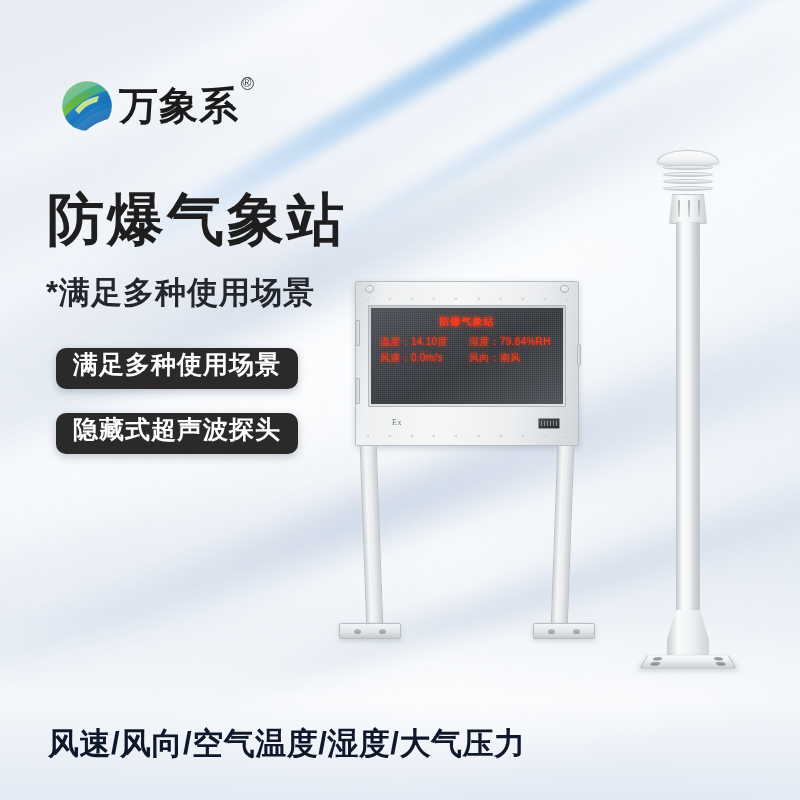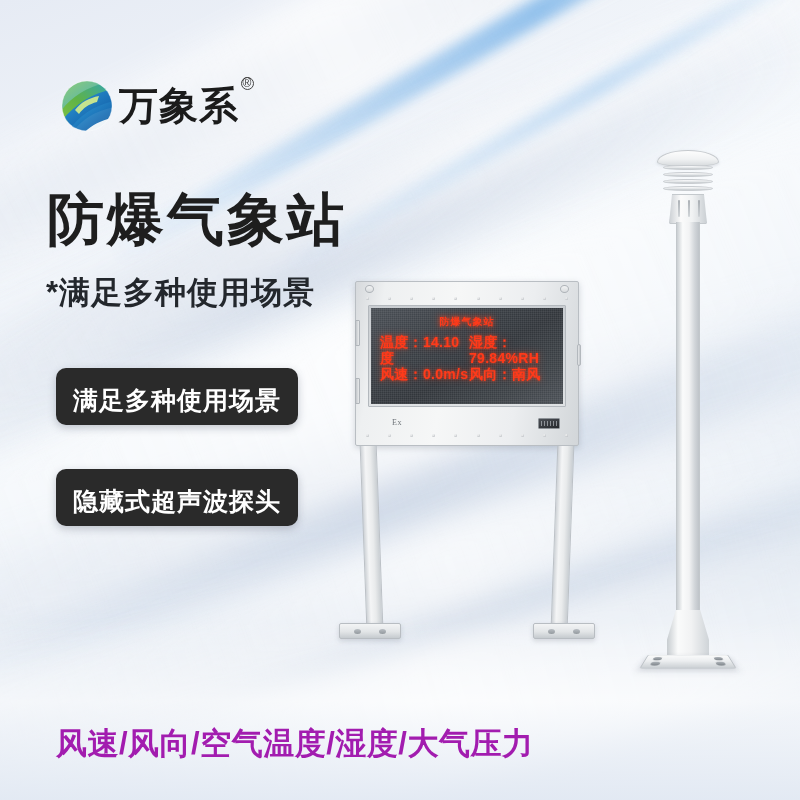--- a/index.html
+++ b/index.html
@@ -63,26 +63,26 @@
   .logo-r { position:absolute; top:-2px; right:-15px; font-size:12px; font-weight:normal;
             border:1px solid #444; border-radius:50%; width:13px; height:13px;
             line-height:11px; text-align:center; color:#333; }
 
   .title { position:absolute; left:47px; top:191px; font-size:57px; font-weight:bold;
            color:#1e1e1e; letter-spacing:3px; line-height:1; }
   .subtitle { position:absolute; left:46px; top:277px; font-size:31px; font-weight:bold;
               color:#23272c; letter-spacing:1px; line-height:1; }
 
   .pills { position:absolute; left:56px; top:348px; display:flex; flex-direction:column; gap:24px; }
-  .pill { background:#2a2a2a; color:#fff; border-radius:10px; padding:18px 17px 10px;
+  .pill { background:#2a2a2a; color:#fff; border-radius:10px; padding:2px 17px 10px;
           font-size:25px; font-weight:bold; letter-spacing:1px; line-height:1.15;
-          box-shadow:0 3px 8px rgba(60,70,90,.28); align-self:flex-start;margin-top:20px; }
-
-  .tagline { position:absolute; left:56px; top:723px; font-size:31px; font-weight:bold;
-             color:#a21caf; letter-spacing:.5px; }
+          box-shadow:0 3px 8px rgba(60,70,90,.28); align-self:flex-start; }
+
+  .tagline { position:absolute; left:48px; top:723px; font-size:31px; font-weight:bold;
+             color:#0f172a; letter-spacing:.5px; }
 
   
   .display-unit { position:absolute; left:333px; top:281px; width:268px; height:385px; }
 
   .enclosure { position:absolute; left:22px; top:0; width:224px; height:165px;
     background:linear-gradient(100deg,#d6d9dc 0%,#eef0f1 12%,#f6f7f7 42%,#eceef0 72%,#d2d6d9 100%);
     border:1px solid #b9bec3; border-radius:2px;
     box-shadow:0 2px 6px rgba(90,100,115,.25); }
   .eyelet { position:absolute; top:3px; width:9px; height:8px; border:1.4px solid #aeb3b8;
             border-radius:50%; background:linear-gradient(180deg,#f2f3f4,#d9dcde); }
@@ -99,21 +99,21 @@
     position:absolute; inset:2px;
     background:
       repeating-linear-gradient(0deg,rgba(255,255,255,.055) 0 1px,rgba(0,0,0,0) 1px 2px),
       repeating-linear-gradient(90deg,rgba(255,255,255,.05) 0 1px,rgba(0,0,0,0) 1px 2px),
       linear-gradient(150deg,#4a4f55 0%,#3b4046 28%,#32363b 55%,#3d4247 80%,#4b5056 100%);
     overflow:hidden;
   }
   .led-title { text-align:center; color:#ff3a1a; font-size:10px; font-weight:bold;
     margin-top:7px; letter-spacing:1px; text-shadow:0 0 4px rgba(255,60,25,.85),0 0 9px rgba(255,70,30,.45); }
   .led-rows { margin-top:5px; padding:0 9px; }
-  .led-row { display:flex; color:#ff3a1a; font-size:14px; font-weight:bold;
+  .led-row { display:flex; color:#ff3a1a; font-size:10px; font-weight:normal;
     line-height:16px; letter-spacing:.3px;
     text-shadow:0 0 3px rgba(255,60,25,.85),0 0 8px rgba(255,70,30,.4); }
   .led-c1 { width:89px; flex:none; }
   .led-c2 { flex:1; }
 
   .ex-mark { position:absolute; left:36px; bottom:18px; font-size:8px; color:#6e7479;
              font-family:"Liberation Serif",serif; letter-spacing:.5px; }
   .nameplate { position:absolute; right:18px; bottom:16px; width:22px; height:11px;
     background:linear-gradient(160deg,#4c5056,#26292d); border:1px solid #8d9297; border-radius:1px;
     overflow:hidden; }

